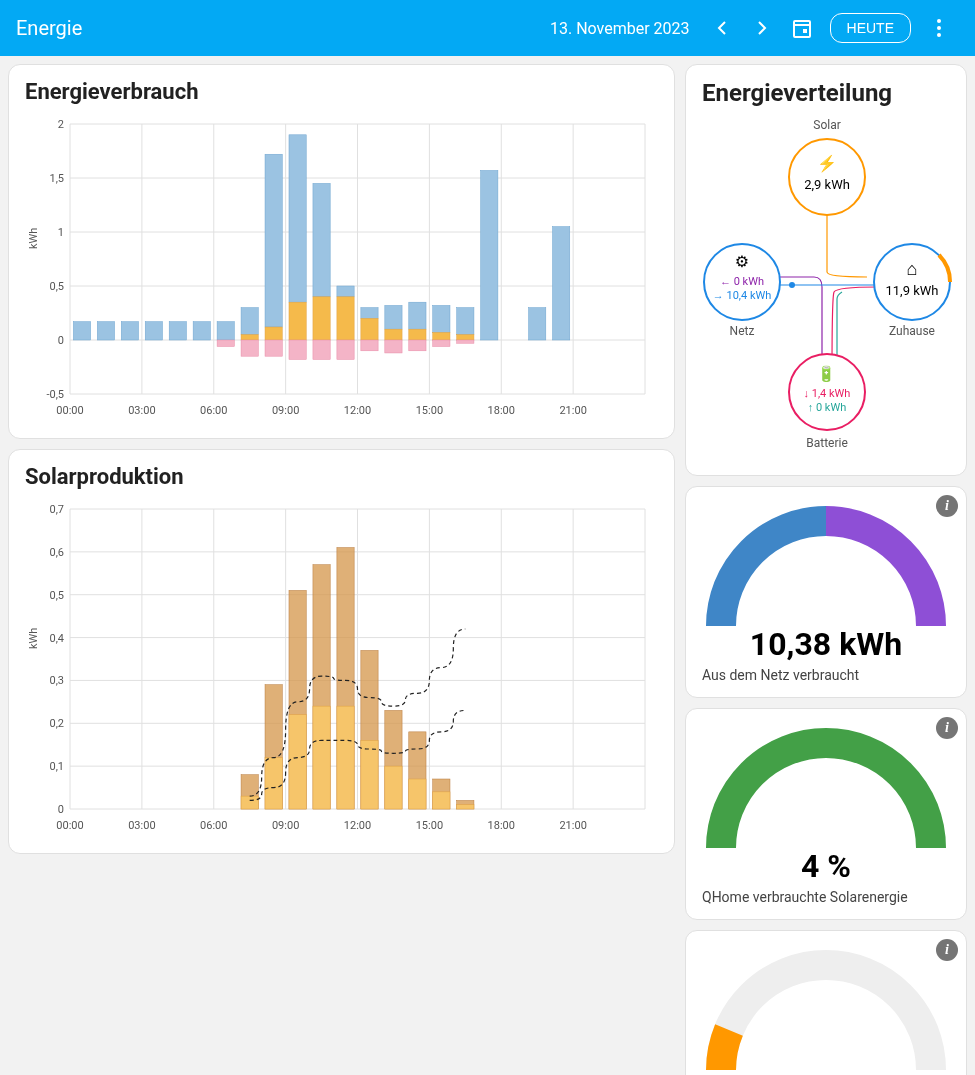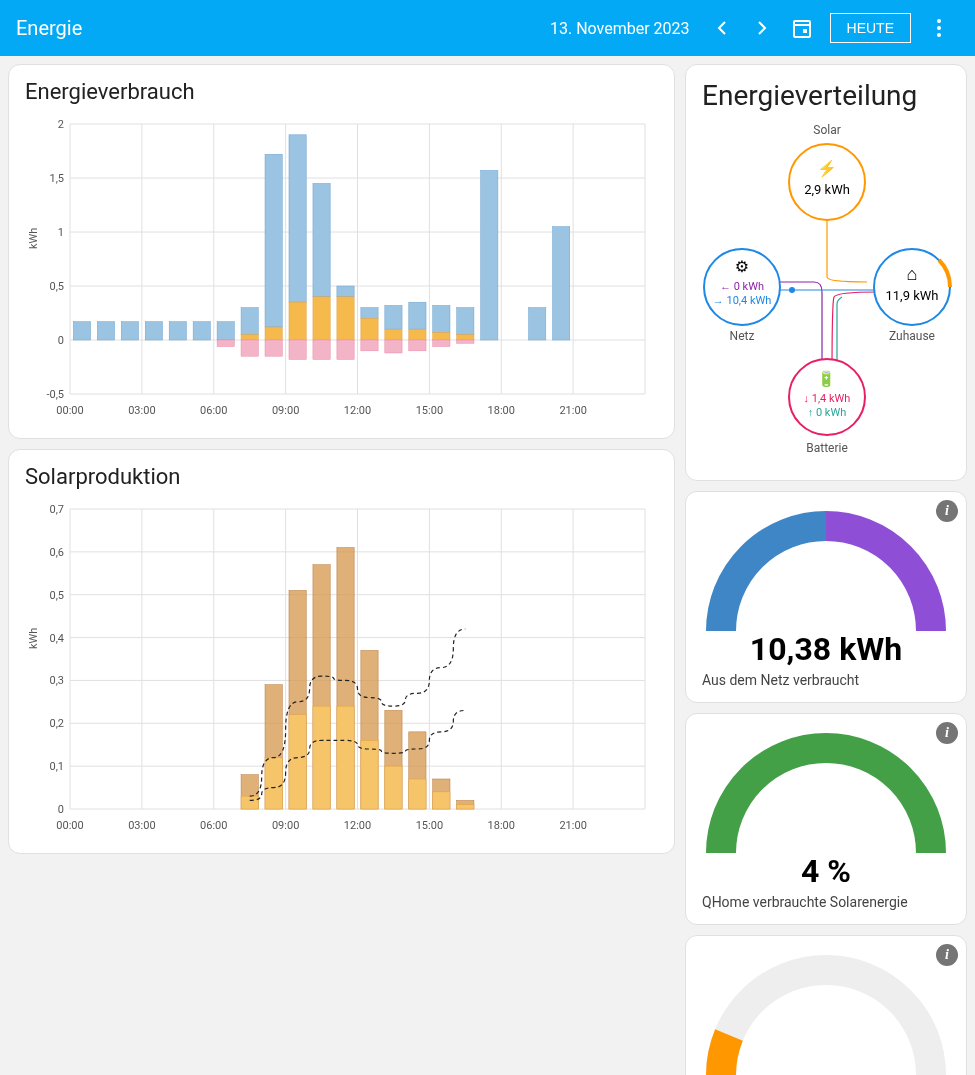--- a/index.html
+++ b/index.html
@@ -2,26 +2,26 @@
 <html><head>
 <meta charset="utf-8">
 <style>
 * { box-sizing: border-box; margin: 0; padding: 0; }
 body { font-family: -apple-system, Roboto, "Helvetica Neue", Arial, sans-serif; background: #f2f2f2; width: 975px; }
 .header { background: #03a9f4; color: #fff; height: 56px; display: flex; align-items: center; padding: 0 16px; }
 .header-title { font-size: 20px; font-weight: 400; flex: 1; }
 .header-date { font-size: 16px; margin-right: 12px; }
 .icon-btn { color: #fff; background: none; border: none; width: 40px; height: 40px; display: inline-flex; align-items: center; justify-content: center; cursor: pointer; border-radius: 50%; }
 .icon-btn svg { width: 24px; height: 24px; fill: currentColor; }
-.today-btn { border: 1px solid #fff; border-radius: 0; padding: 6px 16px; color: #fff; background: none; font-size: 14px; font-weight: 500; cursor: pointer; margin: 0 8px; }
+.today-btn { border: 1px solid #fff; border-radius: 12px; padding: 6px 16px; color: #fff; background: none; font-size: 14px; font-weight: 500; cursor: pointer; margin: 0 8px; }
 .layout { display: flex; gap: 10px; padding: 8px; }
 .col-left { flex: 1; display: flex; flex-direction: column; gap: 10px; }
 .col-right { width: 282px; display: flex; flex-direction: column; gap: 10px; }
 .card { background: #fff; border: 1px solid #e0e0e0; border-radius: 12px; padding: 14px 16px; position: relative; }
-.card-title { font-size: 22px; font-weight: 400; margin-bottom: 10px; color: #212121; }
+.card-title { font-size: 22px; font-weight: 700; margin-bottom: 10px; color: #212121; }
 .info-btn { position: absolute; top: 8px; right: 8px; width: 22px; height: 22px; border-radius: 50%; background: #757575; color: #fff; font-size: 14px; display: flex; align-items: center; justify-content: center; cursor: pointer; font-style: italic; font-family: serif; font-weight: bold; }
 .chart-wrap { position: relative; height: 310px; }
 .chart-wrap-sm { height: 340px; }
 .ylab-rot { position: absolute; left: 2px; top: 50%; transform: rotate(-90deg) translateX(20px); transform-origin: left top; font-size: 11px; color: #555; }
 .axis-label { font-size: 11px; fill: #555; }
 .gridline { stroke: #e0e0e0; stroke-width: 1; }
 .gauge-value { font-size: 32px; font-weight: 700; text-align: center; margin-top: -6px; }
 .gauge-label { text-align: left; font-size: 14px; color: #444; margin-top: 4px; }
 .gauge-svg { display: block; margin: 0 auto; }
 .flow-label { font-size: 12px; fill: #555; text-anchor: middle; }
@@ -209,21 +209,21 @@
           </svg>
       </div>
     </div>
 
 
   </div>
 
   <div class="col-right">
 
     <div class="card">
-      <div class="card-title" style="font-size:28px">Energieverteilung</div>
+      <div class="card-title" style="font-size:24px">Energieverteilung</div>
       <svg width="250" height="340">
 
         <path d="M125 95 Q125 130 125 155 Q125 160 165 160" stroke="#ff9800" stroke-width="1.2" fill="none"></path>
         <path d="M72 160 Q110 160 112 160 Q120 160 120 170 L120 255" stroke="#8e24aa" stroke-width="1.2" fill="none"></path>
         <path d="M72 168 L175 168" stroke="#1e88e5" stroke-width="1.2" fill="none"></path>
         <path d="M130 255 Q130 180 132 175 Q135 170 175 170" stroke="#e91e63" stroke-width="1.2" fill="none"></path>
         <path d="M135 255 Q135 185 135 182 Q135 178 140 175" stroke="#26a69a" stroke-width="1.2" fill="none"></path>
         <circle cx="90" cy="168" r="3" fill="#1e88e5"></circle>
 
         <text x="125" y="12" class="flow-label">Solar</text>

